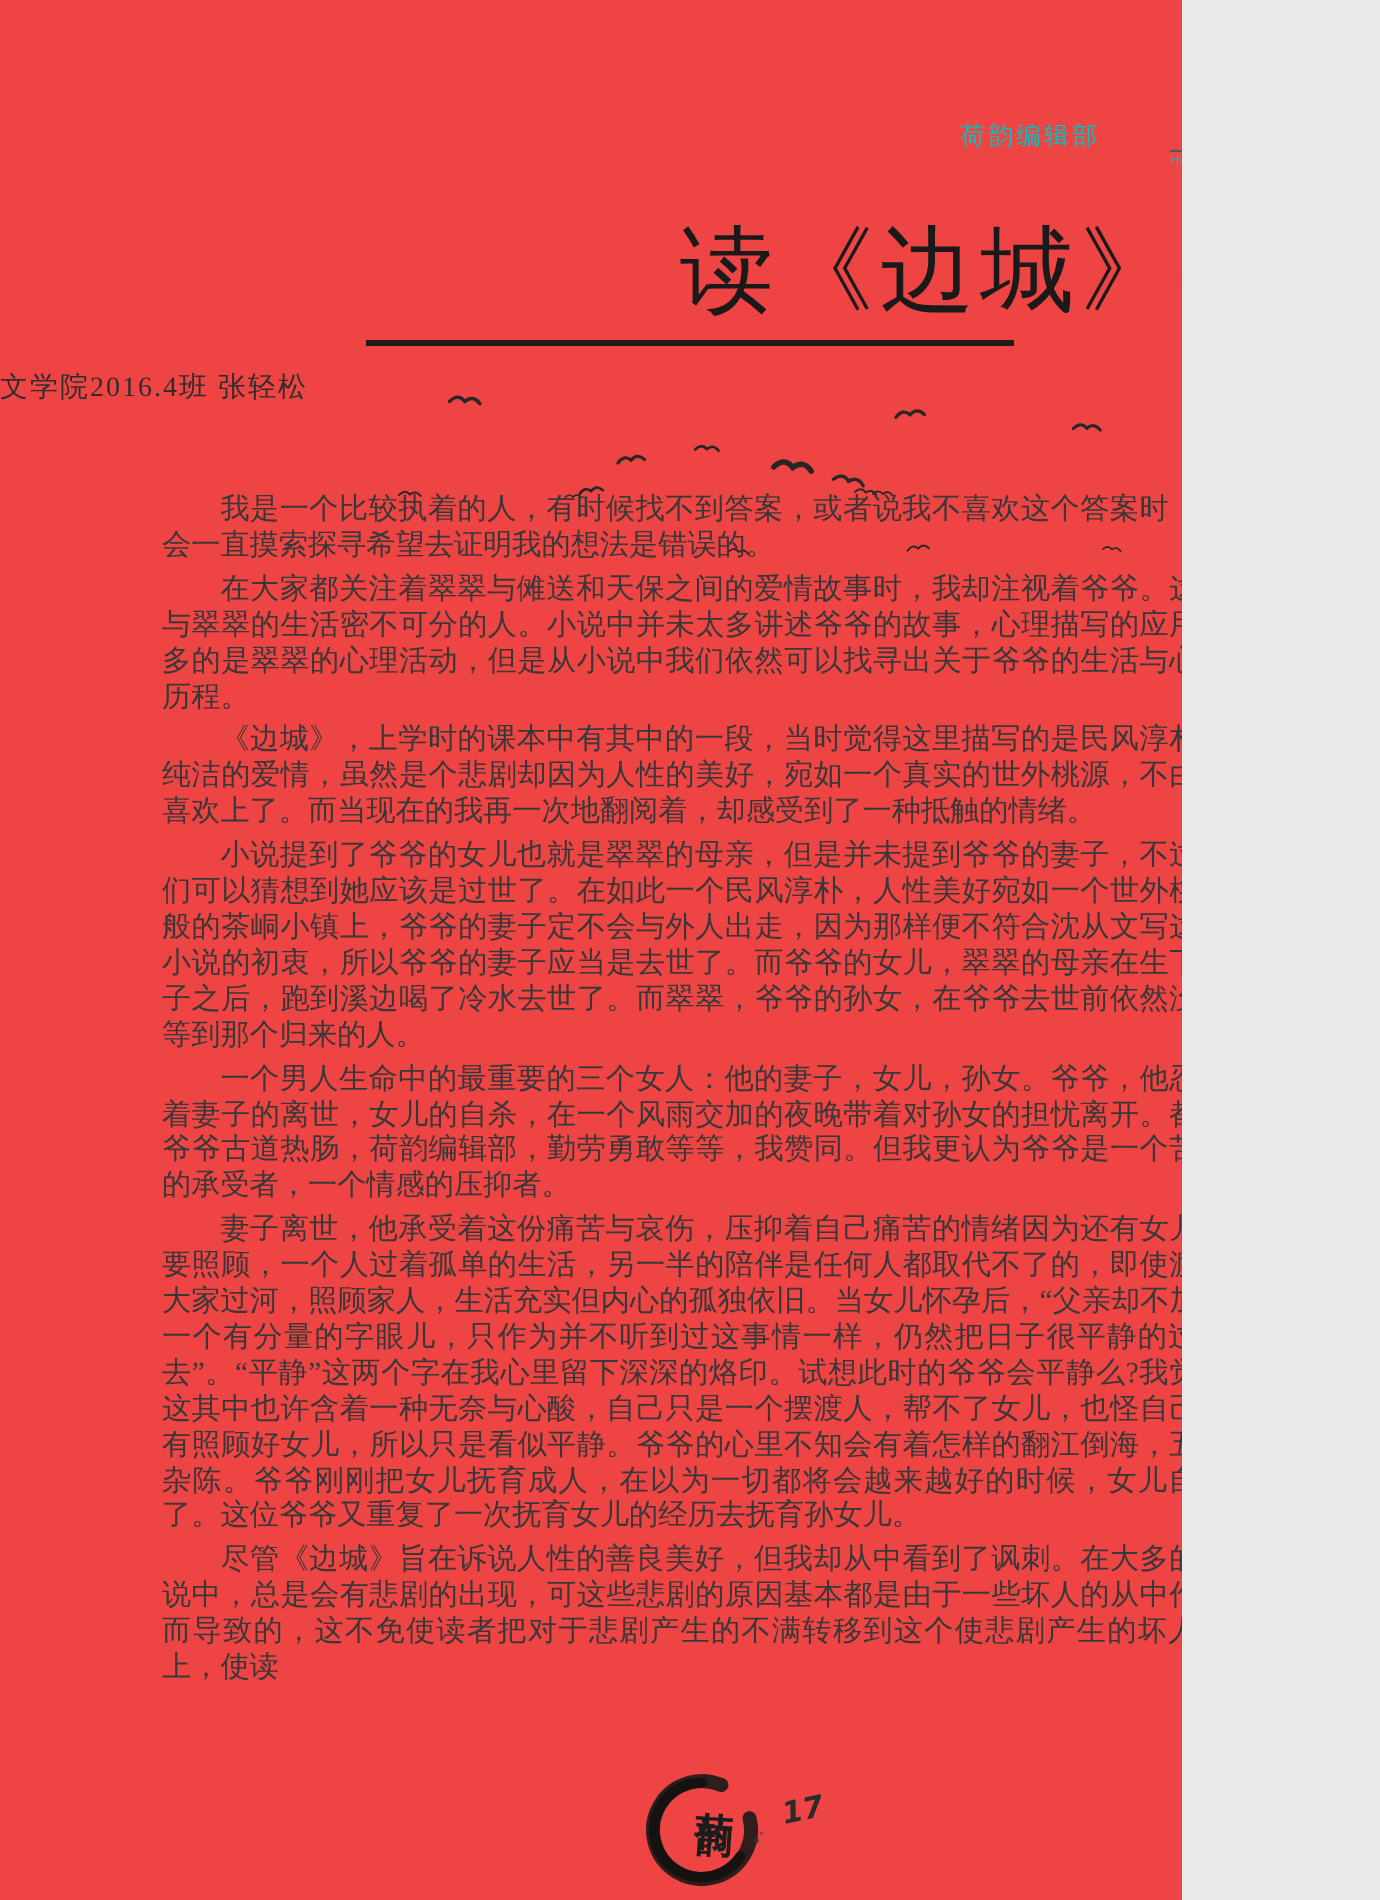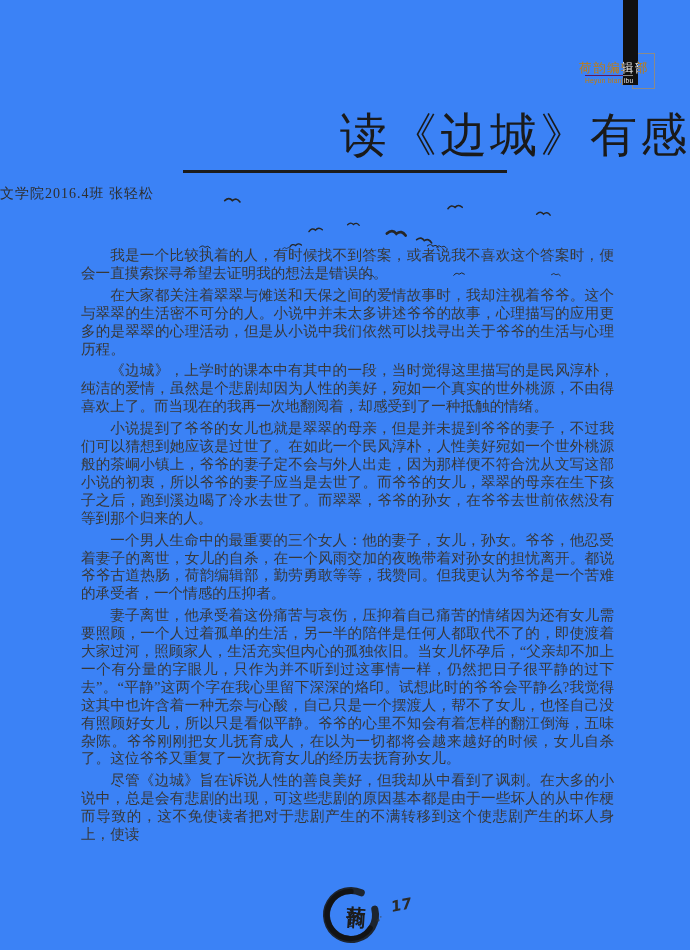--- a/index.html
+++ b/index.html
@@ -2,22 +2,22 @@
 <html><head>
 <meta charset="utf-8">
 <style>
   html,body{margin:0;padding:0;}
   body{
     width:690px;height:950px;
     font-family:"Liberation Serif","DejaVu Serif",serif;
     background:#e9e9e9;
   }
   .page{
-    position:relative;width:690px;height:950px;overflow:hidden;
-    background:#3b82f6;color:#222;
+    position:relative;width:591px;height:950px;overflow:hidden;
+    background:#ef4444;color:#222;
   }
   
   .brand-box{
     position:absolute;left:632px;top:53px;width:21px;height:34px;
     border:1px solid #8a8a8a;background:transparent;
   }
   .brand-bar{
     position:absolute;left:623px;top:0;width:15px;height:85px;
     background:#101010;
   }

